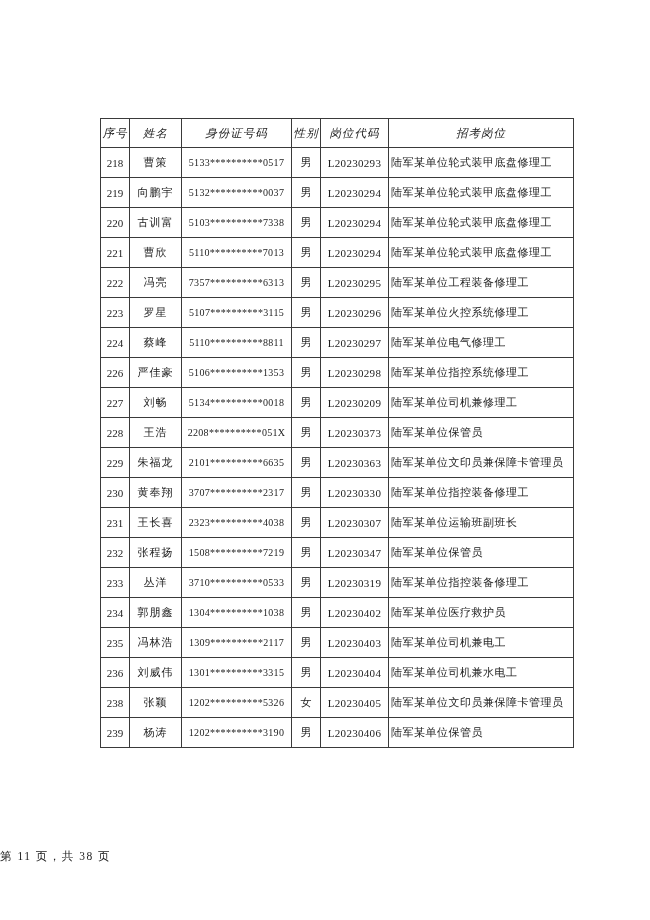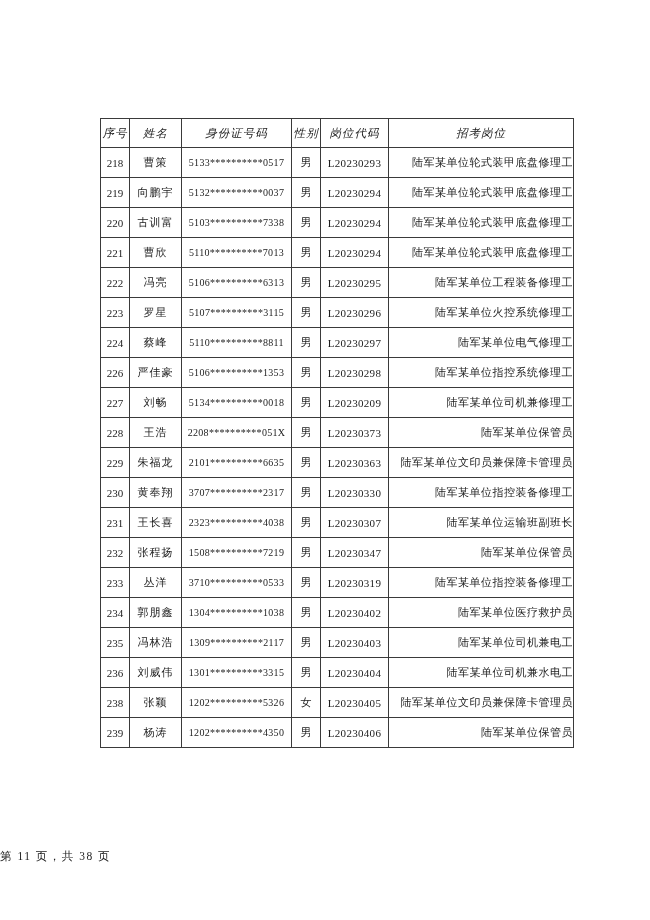--- a/index.html
+++ b/index.html
@@ -36,21 +36,21 @@
     height: 29px;
     font-style: italic;
     font-weight: normal;
     font-size: 11.5px;
     letter-spacing: 1px;
   }
   table.roster td { height: 30px; }
   table.roster td.col-id { font-size: 10px; letter-spacing: 0.3px; }
   table.roster td.col-code { font-size: 11px; letter-spacing: 0.3px; }
   table.roster td.col-job {
-    text-align: right;
+    text-align: left;
     padding-left: 2px;
     letter-spacing: 0.5px;
   }
   table.roster td.col-name { letter-spacing: 1px; }
   .page-footer {
     position: absolute;
     left: 0;
     top: 849px;
     width: 100%;
     font-size: 11.5px;
@@ -111,21 +111,21 @@
           <td class="col-seq">221</td>
           <td class="col-name">曹欣</td>
           <td class="col-id">5110**********7013</td>
           <td class="col-gender">男</td>
           <td class="col-code">L20230294</td>
           <td class="col-job">陆军某单位轮式装甲底盘修理工</td>
         </tr>
         <tr>
           <td class="col-seq">222</td>
           <td class="col-name">冯亮</td>
-          <td class="col-id">5106**********6313</td>
+          <td class="col-id">7357**********6313</td>
           <td class="col-gender">男</td>
           <td class="col-code">L20230295</td>
           <td class="col-job">陆军某单位工程装备修理工</td>
         </tr>
         <tr>
           <td class="col-seq">223</td>
           <td class="col-name">罗星</td>
           <td class="col-id">5107**********3115</td>
           <td class="col-gender">男</td>
           <td class="col-code">L20230296</td>
@@ -231,21 +231,21 @@
           <td class="col-seq">238</td>
           <td class="col-name">张颖</td>
           <td class="col-id">1202**********5326</td>
           <td class="col-gender">女</td>
           <td class="col-code">L20230405</td>
           <td class="col-job">陆军某单位文印员兼保障卡管理员</td>
         </tr>
         <tr>
           <td class="col-seq">239</td>
           <td class="col-name">杨涛</td>
-          <td class="col-id">1202**********4350</td>
+          <td class="col-id">1202**********3190</td>
           <td class="col-gender">男</td>
           <td class="col-code">L20230406</td>
           <td class="col-job">陆军某单位保管员</td>
         </tr>
       </tbody>
   </table>
 
   <div class="page-footer">第 11 页，共 38 页</div>
 
 </div>

